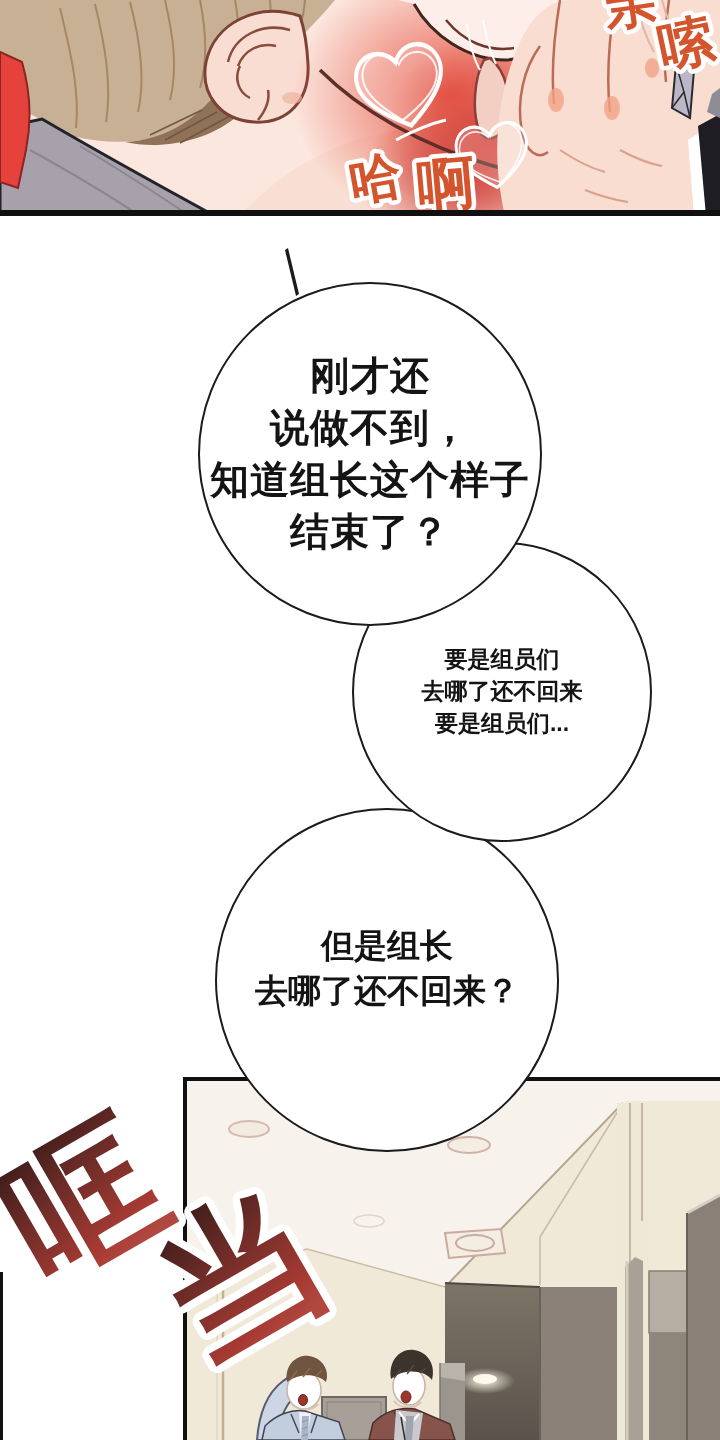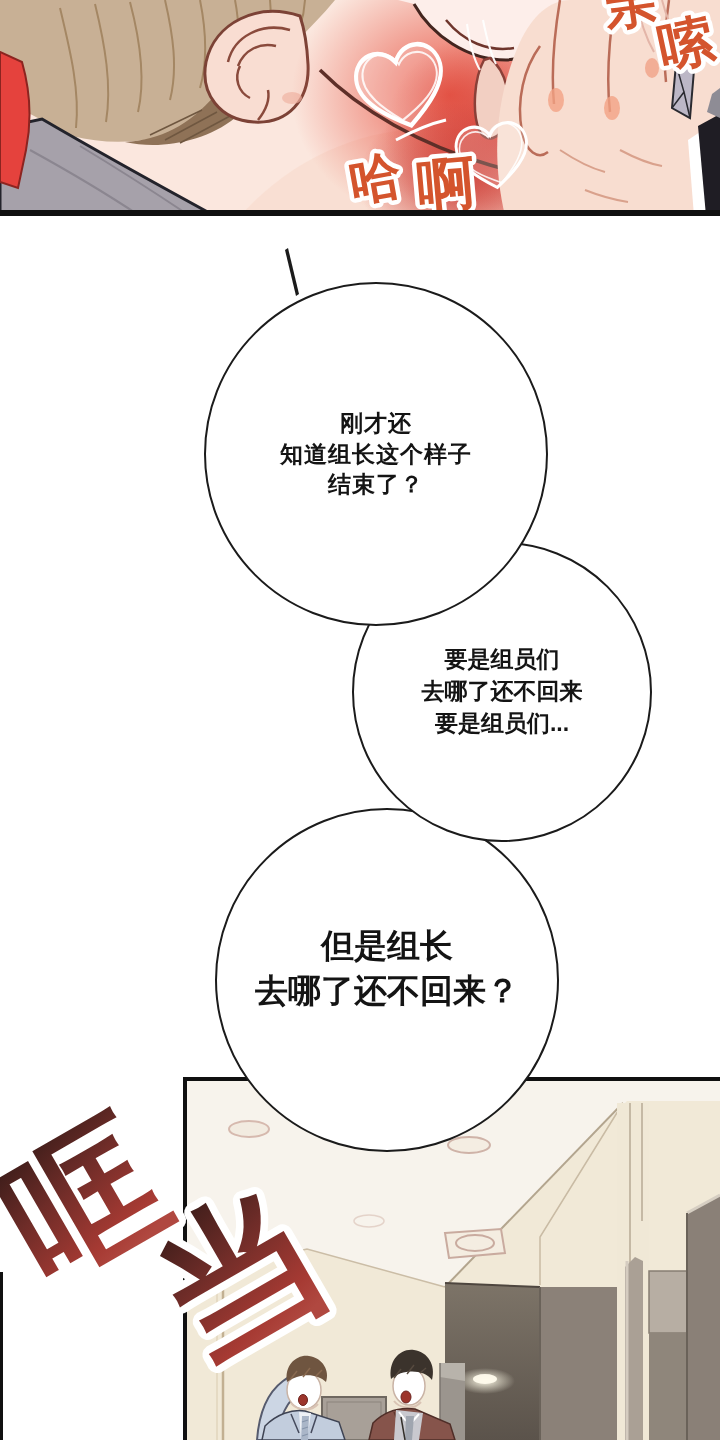--- a/index.html
+++ b/index.html
@@ -17,21 +17,21 @@
          background:radial-gradient(closest-side,rgba(214,62,52,.85),rgba(214,62,52,0) 68%);}
   .glow3{left:300px;top:55px;width:310px;height:250px;
          background:radial-gradient(closest-side,rgba(197,48,42,.72),rgba(197,48,42,0) 62%);}
   .sfx-breath{position:absolute;left:330px;top:138px;z-index:8;}
   .sfx-kiss{position:absolute;left:598px;top:-34px;z-index:8;}
   
   .bubble{position:absolute;background:#ffffff;border:2.5px solid #1b1b1b;border-radius:50%;
           display:flex;align-items:center;justify-content:center;text-align:center;
           font-weight:700;color:#141414;}
   .bubble .ln{display:block;white-space:nowrap;}
-  .bubble-1{left:204px;top:282px;width:340px;height:340px;font-size:23px;line-height:1.33;letter-spacing:1px;z-index:5;}
+  .bubble-1{left:198px;top:282px;width:340px;height:340px;font-size:39px;line-height:1.33;letter-spacing:1px;z-index:5;}
   .bubble-2{left:352px;top:542px;width:296px;height:296px;font-size:23px;line-height:1.38;z-index:4;}
   .bubble-3{left:215px;top:808px;width:340px;height:340px;font-size:33px;line-height:1.35;z-index:3;}
   .bubble-3 .txt{margin-bottom:22px;}
   .bubble-tail{position:absolute;left:278px;top:246px;z-index:6;}
   
   .panel-bottom{position:absolute;left:183px;top:1077px;width:537px;height:363px;
                 box-sizing:border-box;border-left:4px solid #101010;border-top:4px solid #101010;
                 background:#f1e9d7;overflow:hidden;z-index:1;}
   .edge-sliver{position:absolute;left:0;top:1272px;width:3px;height:168px;background:#101010;z-index:2;}
   .sfx-clatter{position:absolute;left:0;top:1075px;z-index:8;}
@@ -267,20 +267,21 @@
     <div class="txt">
       <span class="ln">要是组员们</span>
       <span class="ln">去哪了还不回来</span>
       <span class="ln">要是组员们...</span>
     </div>
   </div>
 
   <div class="bubble bubble-1">
     <div class="txt">
       <span class="ln">刚才还</span>
+      <span class="ln">说做不到，</span>
       <span class="ln">知道组长这个样子</span>
       <span class="ln">结束了？</span>
     </div>
   </div>
 
   <svg class="bubble-tail" width="26" height="52" viewBox="0 0 26 52">
     <path d="M7,4 L10,2 L21,48 L18,50 Z" fill="#1b1b1b"></path>
   </svg>
 
   <svg class="sfx-clatter" width="380" height="300" viewBox="0 0 380 300">

